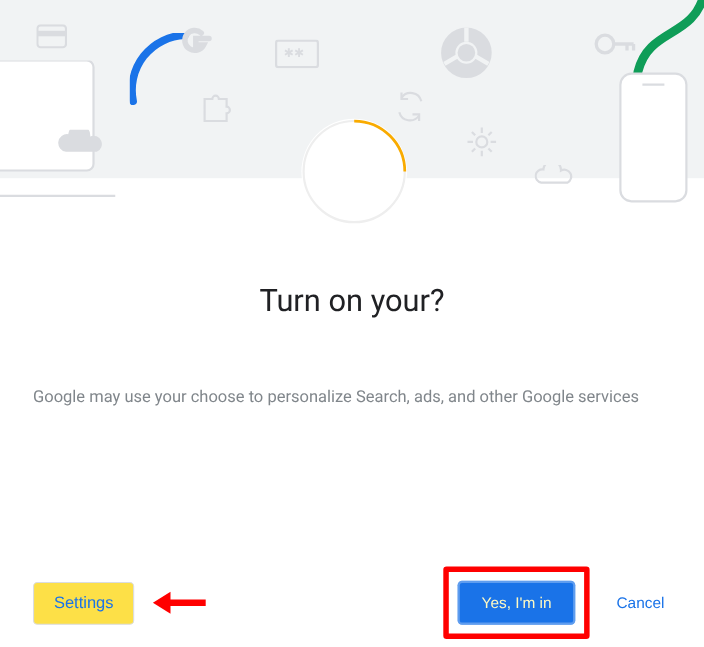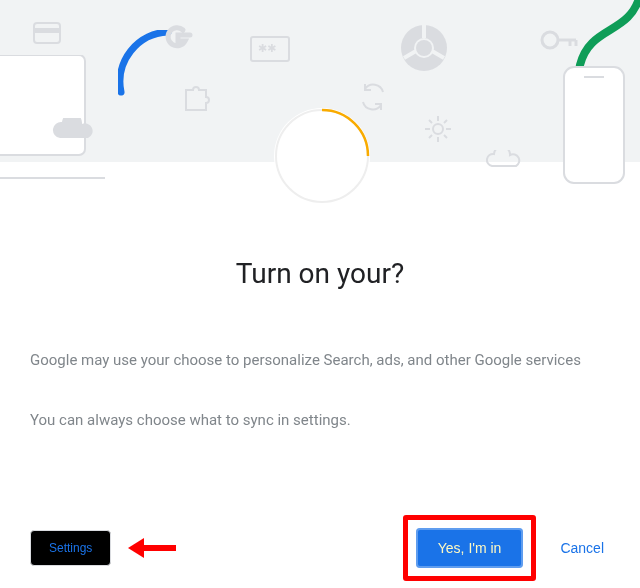--- a/index.html
+++ b/index.html
@@ -52,24 +52,24 @@
     position: absolute;
     left: 0;
     bottom: 0;
     width: 640px;
     height: 80px;
     display: flex;
     align-items: center;
     padding: 0 30px;
   }
   .btn-settings {
-    background: #000000;
+    background: #fde047;
     border: 1px solid #dadce0;
     color: #1a73e8;
-    font-size: 12px;
+    font-size: 15px;
     font-weight: 500;
     padding: 10px 18px;
     border-radius: 4px;
     cursor: pointer;
   }
   .red-arrow {
     margin-left: 15px;
   }
   .spacer { flex: 1; }
   .yes-wrap {
@@ -197,21 +197,20 @@
     <svg width="96" height="96">
         <circle cx="48" cy="48" r="46" fill="none" stroke="#eeeeee" stroke-width="2"></circle>
         <path d="M48 2 A46 46 0 0 1 94 48" fill="none" stroke="#f9ab00" stroke-width="2.5"></path>
       </svg>
   </div>
 </div>
 
 <div class="content">
   <h1 class="title">Turn on your?</h1>
   <p class="line2">Google may use your choose to personalize Search, ads, and other Google services</p>
-  <p class="line3">You can always choose what to sync in settings.</p>
 </div>
 
 <div class="footer">
   <button class="btn-settings">Settings</button>
   <svg class="red-arrow" width="52" height="30">
     <line x1="50" y1="15" x2="12" y2="15" stroke="#ff0000" stroke-width="6"></line>
     <polygon points="2,15 18,5 18,25" fill="#ff0000"></polygon>
   </svg>
   <div class="spacer"></div>
   <div class="yes-wrap">

